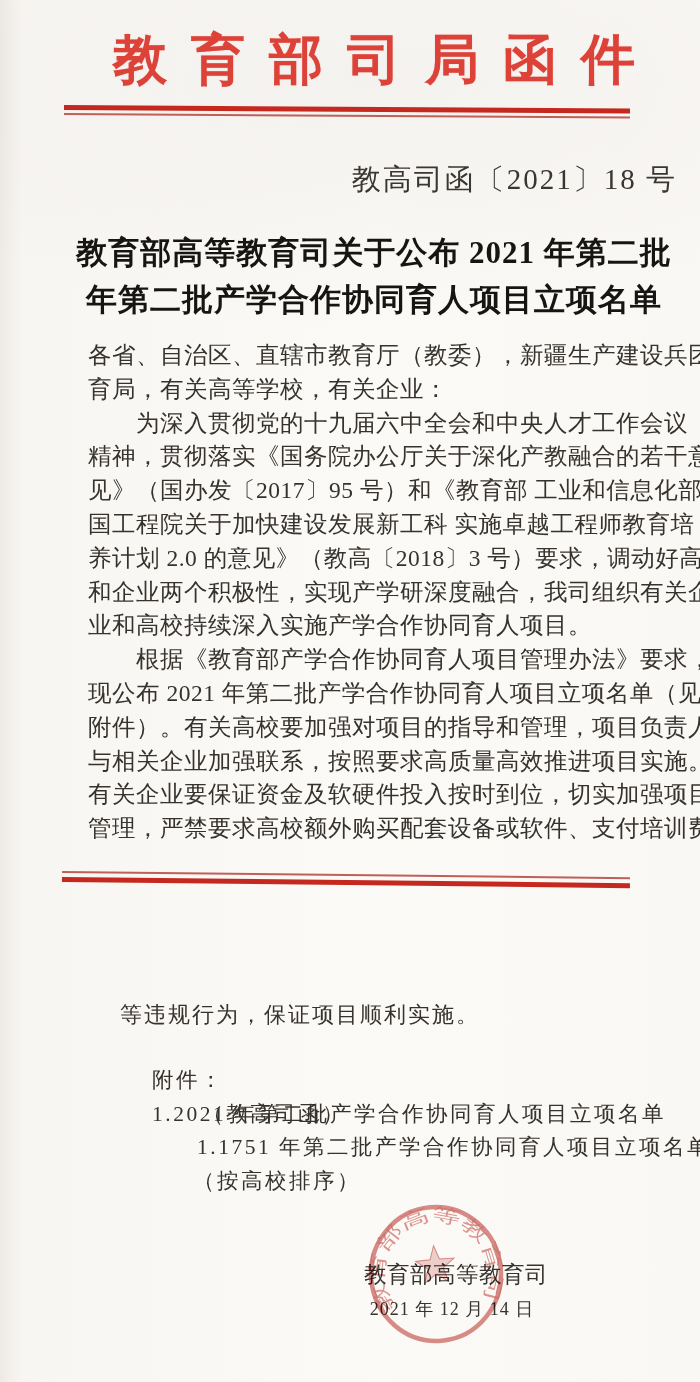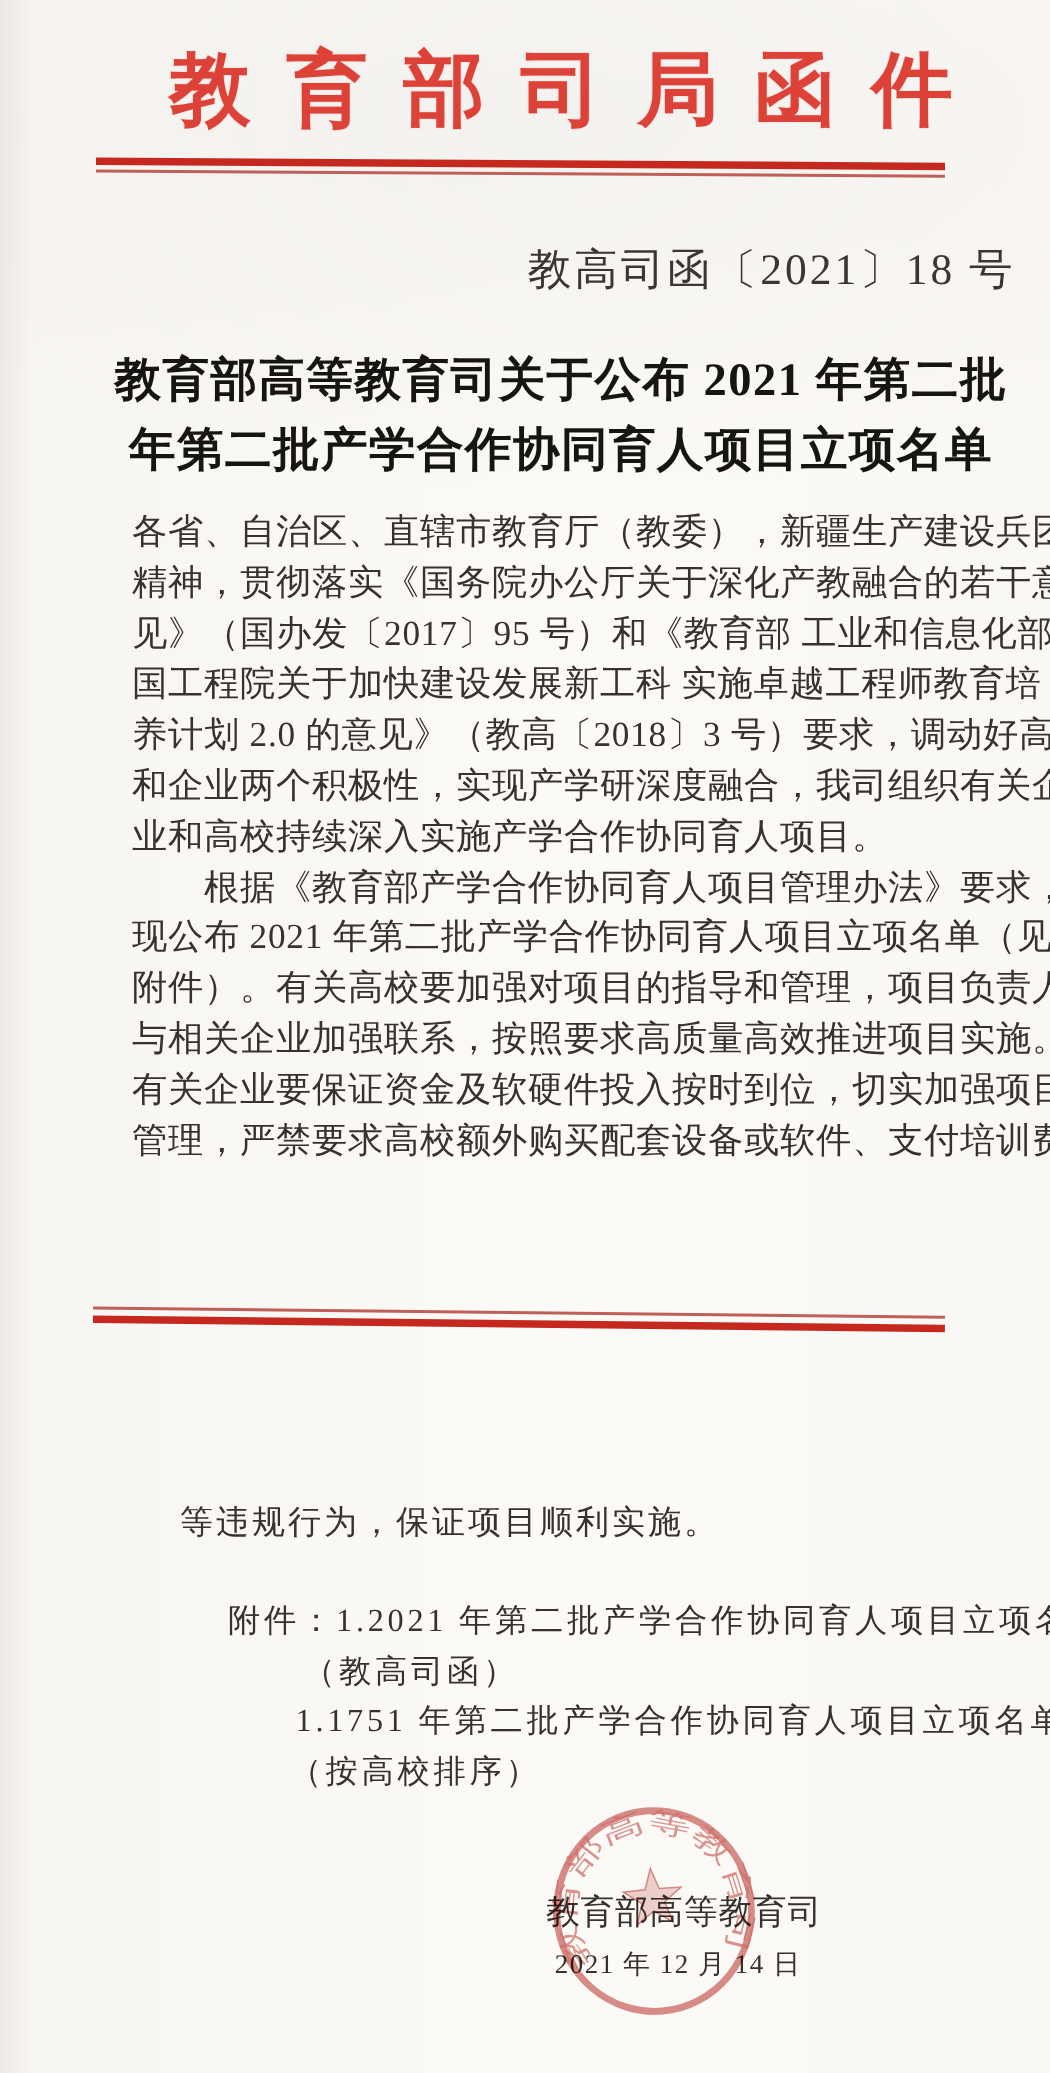--- a/index.html
+++ b/index.html
@@ -59,21 +59,21 @@
 
   .continuation {
     position: absolute; top: 1000px; left: 120px;
     font-size: 22px; letter-spacing: 2px; white-space: nowrap; font-family: Liberation Mono, monospace;
   }
 
   .attachments {
     position: absolute; top: 1064px; left: 152px; width: 520px;
     font-size: 21.5px; letter-spacing: 2.5px;
   }
-  .attachments .att-line { height: 33.5px; line-height: 33.5px; white-space: nowrap; display: flex; }
+  .attachments .att-line { height: 33.5px; line-height: 33.5px; white-space: nowrap; display: flex; flex-direction: column; }
   .attachments .note-1 { padding-left: 50px; }
   .attachments .item-2 { padding-left: 45px; }
   .attachments .note-2 { padding-left: 41px; }
 
   .signer {
     position: absolute; top: 1259px; left: 456px; transform: translateX(-50%);
     font-size: 22.5px; letter-spacing: 0.5px; white-space: nowrap; z-index: 1;
   }
   .sign-date {
     position: absolute; top: 1297px; left: 452px; transform: translateX(-50%);
@@ -103,20 +103,22 @@
 
   <div class="doc-number">教高司函〔2021〕18 号</div>
 
   <div class="title">
     <div>教育部高等教育司关于公布 2021 年第二批</div>
     <div>年第二批产学合作协同育人项目立项名单</div>
   </div>
 
   <div class="body-block">
     <div class="body-line">各省、自治区、直辖市教育厅（教委），新疆生产建设兵团教</div>
+    <div class="body-line">育局，有关高等学校，有关企业：</div>
+    <div class="body-line indent">为深入贯彻党的十九届六中全会和中央人才工作会议</div>
     <div class="body-line">精神，贯彻落实《国务院办公厅关于深化产教融合的若干意</div>
     <div class="body-line">见》（国办发〔2017〕95 号）和《教育部 工业和信息化部 中</div>
     <div class="body-line">国工程院关于加快建设发展新工科 实施卓越工程师教育培</div>
     <div class="body-line">养计划 2.0 的意见》（教高〔2018〕3 号）要求，调动好高校</div>
     <div class="body-line">和企业两个积极性，实现产学研深度融合，我司组织有关企</div>
     <div class="body-line">业和高校持续深入实施产学合作协同育人项目。</div>
     <div class="body-line indent">根据《教育部产学合作协同育人项目管理办法》要求，</div>
     <div class="body-line">现公布 2021 年第二批产学合作协同育人项目立项名单（见</div>
     <div class="body-line">附件）。有关高校要加强对项目的指导和管理，项目负责人要</div>
     <div class="body-line">与相关企业加强联系，按照要求高质量高效推进项目实施。</div>

